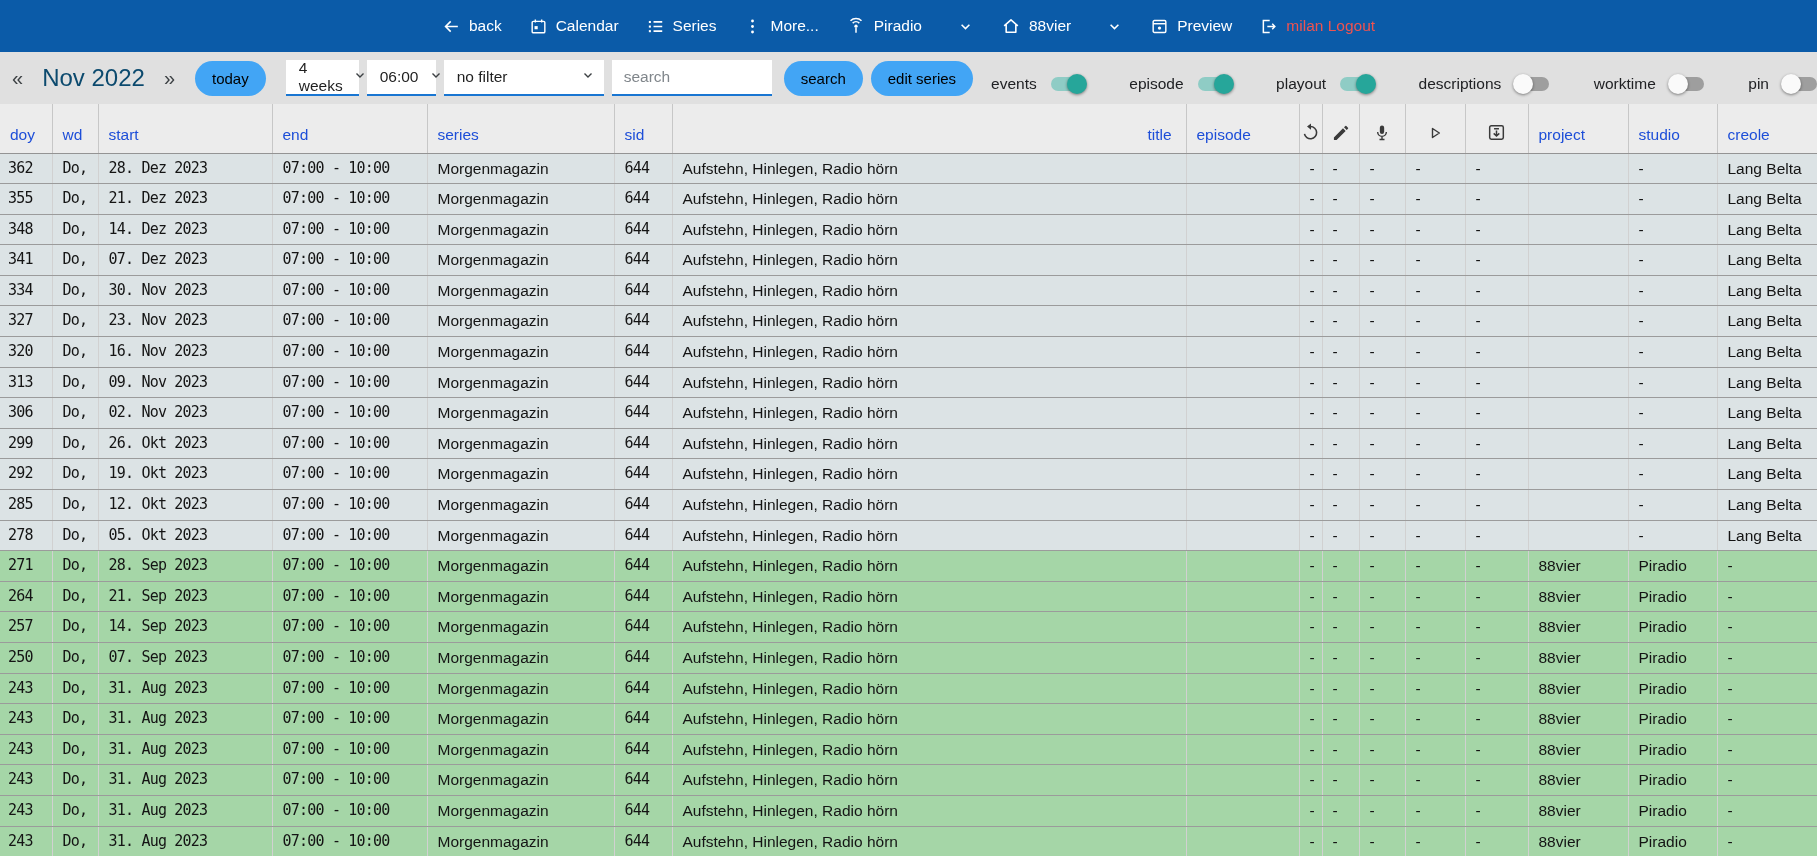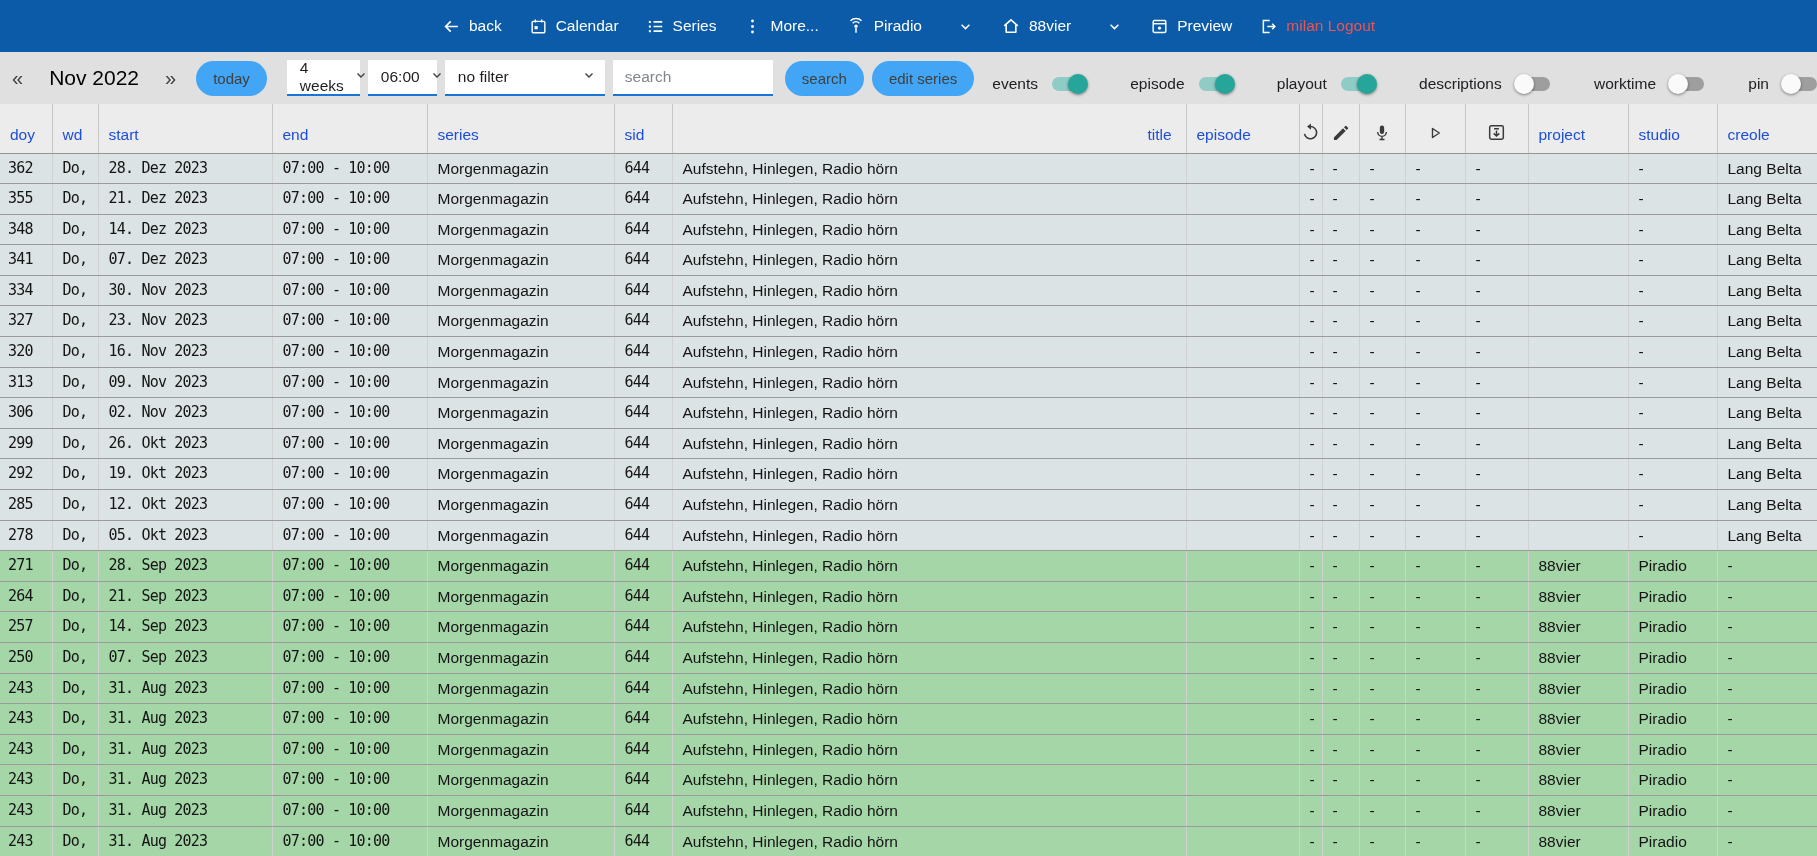--- a/index.html
+++ b/index.html
@@ -11,22 +11,22 @@
          justify-content:center; gap:27px; color:#fff; font-size:15.5px; }
   .nav-item { display:flex; align-items:center; gap:8px; cursor:pointer; white-space:nowrap; }
   .nav-item svg { display:block; }
   .nav-chev { margin-left:8px; }
   .logout-label { color:var(--logout-red,#ef5350); }
 
   
   .toolbar { height:52px; background:var(--toolbar-gray,#e0e0e0); display:flex; align-items:center;
              padding:0 12px 0 6px; font-size:15.5px; }
   .arrow-btn { font-size:20px; color:#3c4043; padding:2px 6px; cursor:pointer; }
-  .month-label { font-size:21px; color:#000000; margin:0 20px; white-space:nowrap; }
-  .pill { background:var(--button-blue,#42a5f5); color:#404040; border:none; border-radius:18px;
+  .month-label { font-size:24px; color:#0c4a6e; margin:0 13px; white-space:nowrap; }
+  .pill { background:var(--button-blue,#42a5f5); color:#000000; border:none; border-radius:18px;
           padding:9px 17px; font-size:15px; font-family:inherit; cursor:pointer; white-space:nowrap; }
   .today-btn { margin:0 20px 0 14px; }
   .select { background:#fff; height:36px; display:flex; align-items:center; justify-content:space-between;
             padding:0 9px 0 13px; border-bottom:2px solid var(--underline-blue,#1976d2);
             color:#1f1f1f; margin-right:8px; cursor:pointer; }
   .select svg { margin-left:10px; }
   .sel-range { width:73px; } .sel-time { width:69px; } .sel-filter { width:160px; }
   .search-input { width:160px; height:36px; background:#fff; border:none;
                   border-bottom:2px solid var(--underline-blue,#1976d2); padding:0 12px;
                   font-size:15.5px; font-family:inherit; color:#1f1f1f; }

